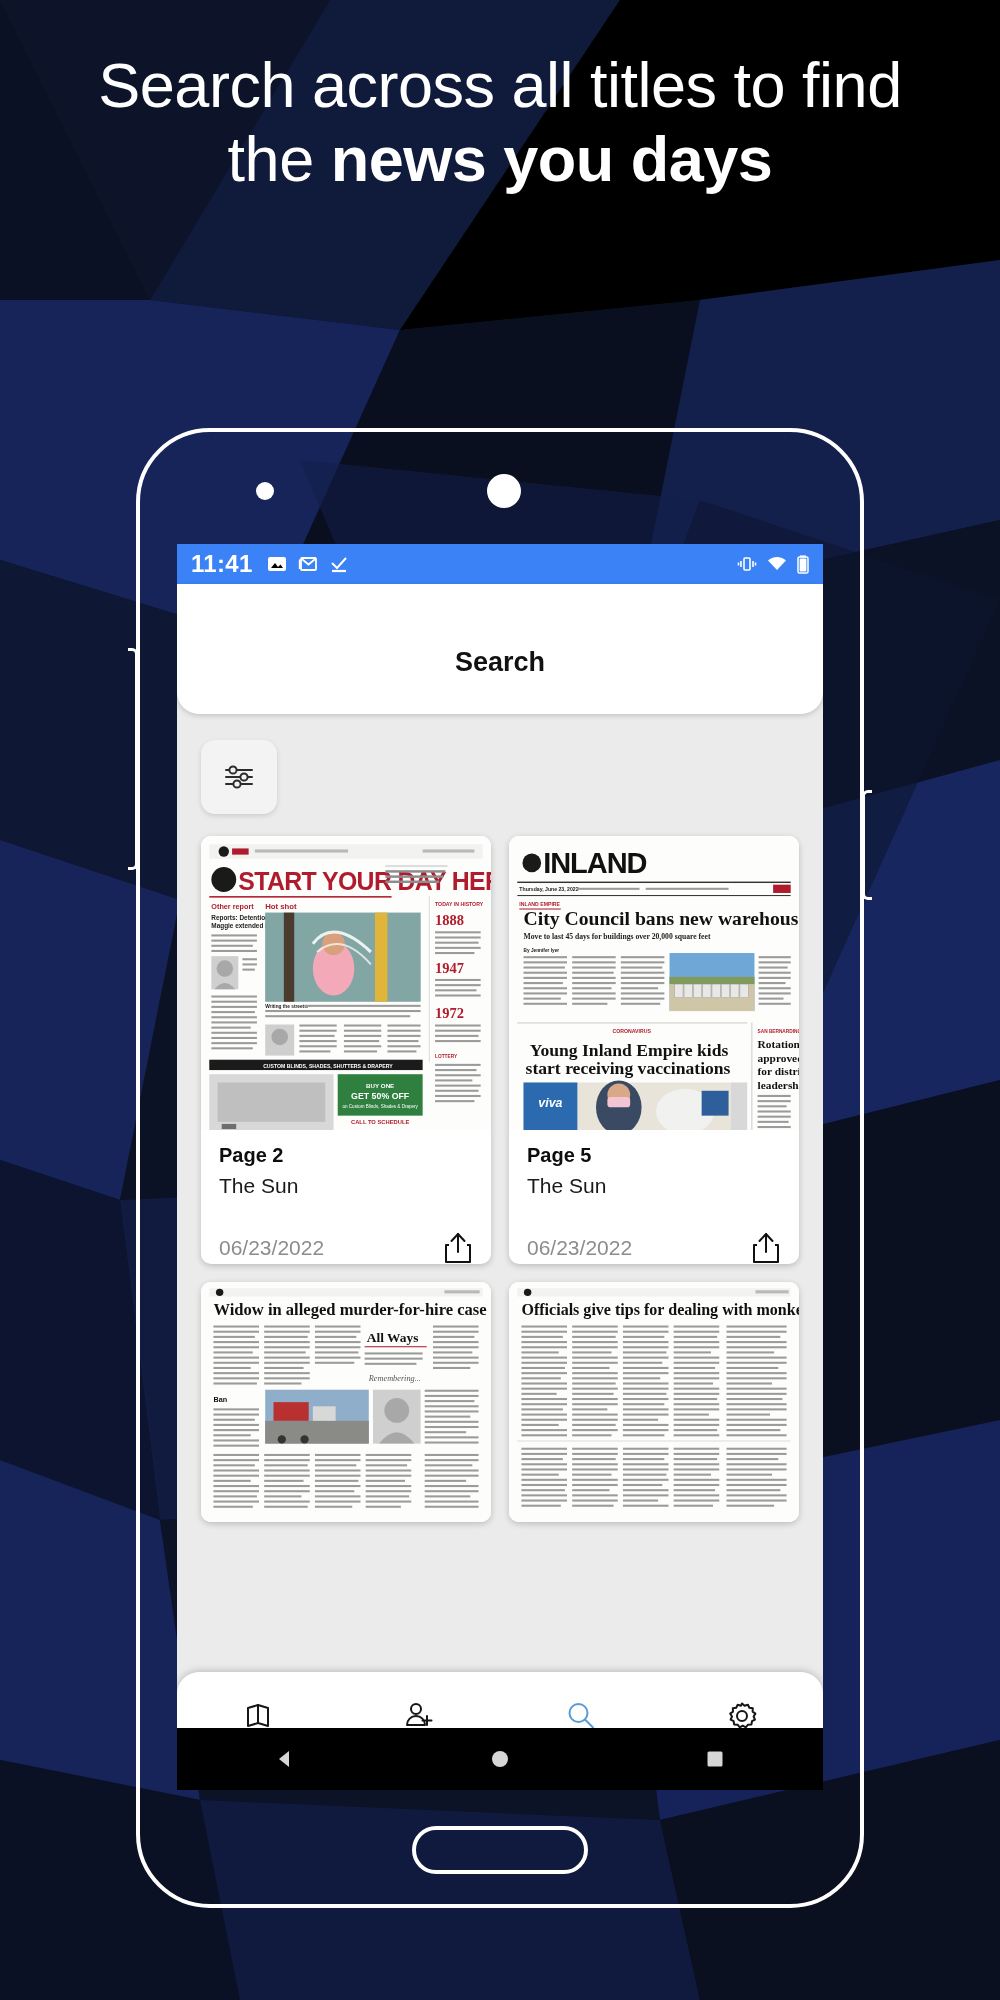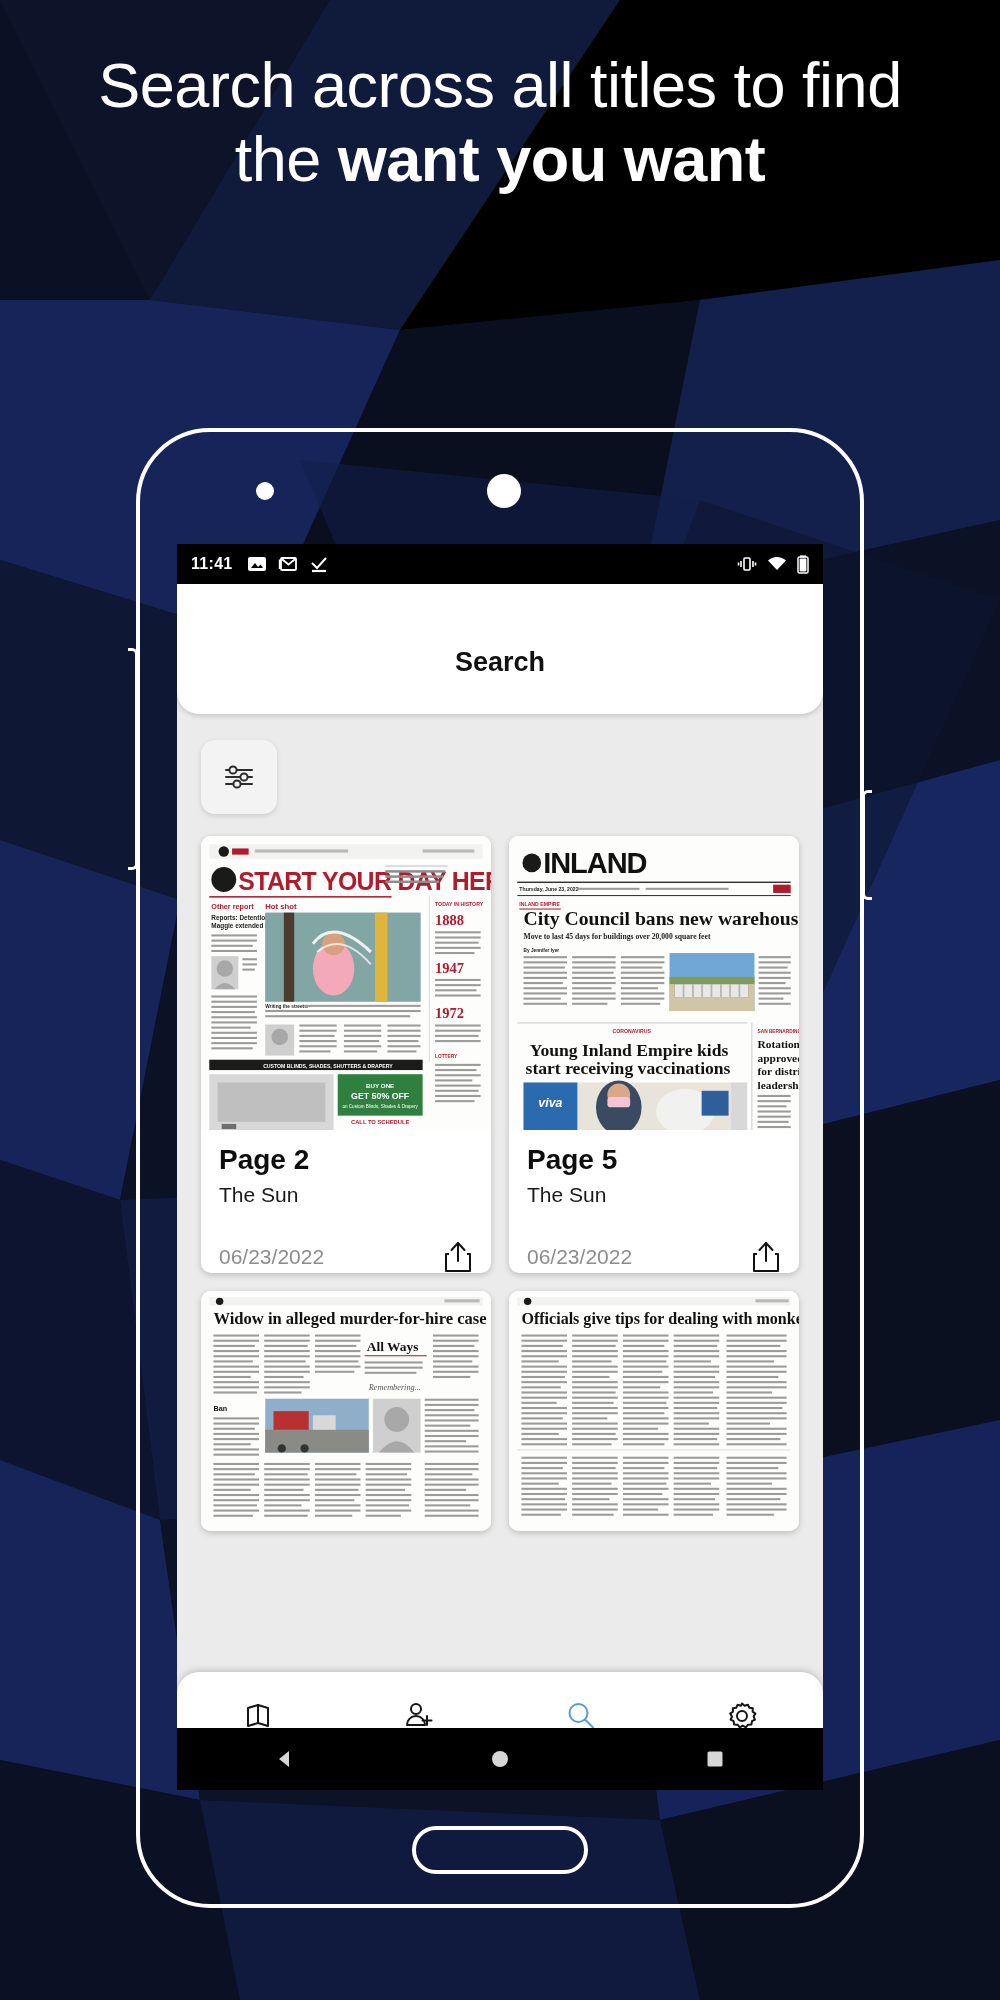--- a/index.html
+++ b/index.html
@@ -78,24 +78,24 @@
     position: absolute;
     left: 177px; top: 544px;
     width: 646px; height: 1246px;
     overflow: hidden;
     background: #ebebeb;
     z-index: 6;
   }
 
   
   .statusbar {
-    height: 40px; background: #000000; color:#fff;
+    height: 40px; background: #3b82f6; color:#fff;
     display:flex; align-items:center;
     padding: 0 14px;
-    font-size: 16px; font-weight: 700;
+    font-size: 24px; font-weight: 700;
     letter-spacing: 0.3px;
   }
   .sb-time { margin-right: 14px; }
   .sb-left { display:flex; align-items:center; gap: 11px; }
   .sb-spacer { flex: 1; }
   .sb-right { display:flex; align-items:center; gap: 10px; }
   .sb-ic { display:block; }
 
   
   .appbar {
@@ -141,21 +141,21 @@
     gap: 18px; padding: 8px 24px 0 24px;
   }
   .card {
     background:#fff; border-radius: 10px;
     box-shadow: 0 2px 6px rgba(0,0,0,.20);
     overflow:hidden;
   }
   .thumb { width:100%; height: 294px; background:#fff; display:block; position:relative; overflow:hidden;}
   .thumb svg { display:block; width:100%; height:100%; }
   .card-meta { padding: 14px 18px 12px 18px; }
-  .card-title { font-size: 28px; font-weight:700; color:#0d0d0d; line-height:1.15;}
+  .card-title { font-size: 20px; font-weight:700; color:#0d0d0d; line-height:1.15;}
   .card-sub { font-size: 21px; color:#1a1a1a; margin-top: 7px; }
   .card-foot {
     display:flex; align-items:center; justify-content:space-between;
     padding: 22px 18px 0 18px;
   }
   .card-date { font-size: 21px; color:#8c8c8c; }
 
   
   .bottomnav {
     position:absolute; left:0; bottom: 0; width: 646px; height: 118px;
@@ -200,21 +200,21 @@
   <polygon points="160,1520 620,1500 660,1820 200,1800" fill="#0c1326"></polygon>
   <polygon points="620,1500 1000,1420 1000,1740 660,1820" fill="#15235a"></polygon>
   <polygon points="0,1760 200,1800 240,2000 0,2000" fill="#0b1124"></polygon>
   <polygon points="200,1800 660,1820 700,2000 240,2000" fill="#101a3e"></polygon>
   <polygon points="660,1820 1000,1740 1000,2000 700,2000" fill="#0a1020"></polygon>
   <polygon points="300,460 700,500 520,980" fill="#131f4a" opacity="0.55"></polygon>
   <polygon points="700,500 1000,600 820,1000 520,980" fill="#0d1530" opacity="0.6"></polygon>
 </svg>
 
 <div class="headline">
-  <span>Search across all titles to find the </span><b>want you want</b>
+  <span>Search across all titles to find the </span><b>news you days</b>
 </div>
 
 <div class="phone-wrap">
   <div class="phone-outline"></div>
   <div class="btn-vol"></div>
   <div class="btn-pwr"></div>
   <div class="cam-small"></div>
   <div class="cam-big"></div>
   <div class="home-pill"></div>
 </div>

